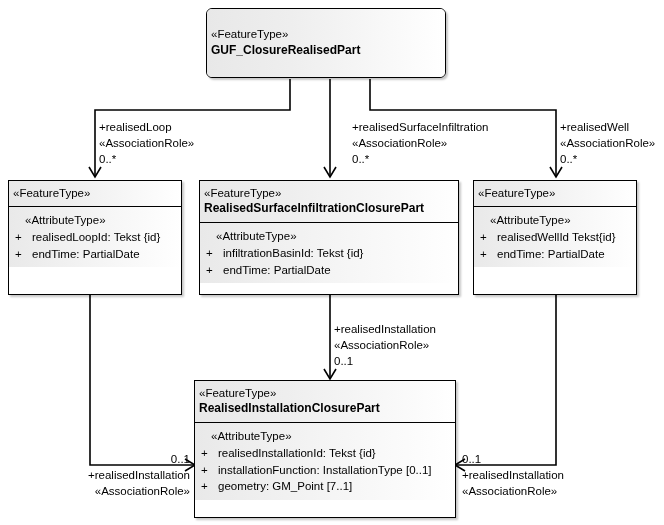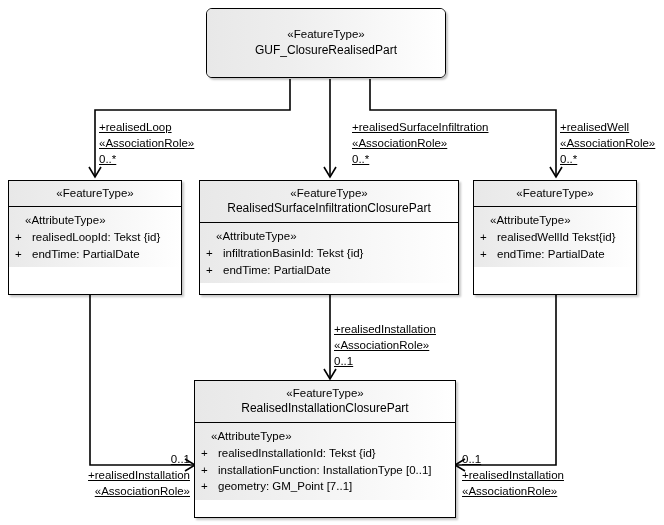--- a/index.html
+++ b/index.html
@@ -38,36 +38,36 @@
     box-sizing: border-box;
     border: 1.6px solid #000000;
     background: #ffffff;
     box-shadow: 2px 2px 2px rgba(0,0,0,0.22);
   }
   .uml-class.rounded { border-radius: 6px; }
 
   .class-header {
     box-sizing: border-box;
     background: linear-gradient(to right, #e8e8e8 0%, #eeeeee 35%, #ffffff 100%);
-    text-align: center;
+    text-align: left;
     padding: 5px 4px 6px 4px;
     line-height: 1.25;
   }
   .uml-class.rounded .class-header { border-radius: 5px; }
   .class-header.has-divider { border-bottom: 1.6px solid #000000; }
   .stereotype {
     display: block;
     font-size: 11.5px;
     font-weight: normal;
     white-space: nowrap;
   }
   .class-name {
     display: block;
     font-size: 12px;
-    font-weight: normal;
+    font-weight: bold;
     white-space: nowrap;
     margin-top: 1px;
   }
 
   .class-attributes {
     box-sizing: border-box;
     background: linear-gradient(to right, #e9e9e9 0%, #f0f0f0 30%, #ffffff 100%);
     padding: 5px 4px 5px 6px;
   }
   .attr-stereotype {
@@ -89,21 +89,21 @@
   }
   .attr-text { flex: 1 1 auto; }
 
   
   .assoc-label {
     position: absolute;
     font-size: 11.5px;
     line-height: 1.38;
     white-space: nowrap;
   }
-  .assoc-label .ln { display: block; text-decoration: underline; }
+  .assoc-label .ln { display: block; }
   .assoc-label.right-align { text-align: right; }
 </style>
 </head>
 <body>
 
 <div id="diagram">
 
   <svg id="connectors" viewBox="0 0 664 525" width="664" height="525">
     <defs>
       <marker id="openArrow" markerWidth="14" markerHeight="14" refX="11" refY="7" orient="auto" markerUnits="userSpaceOnUse">

